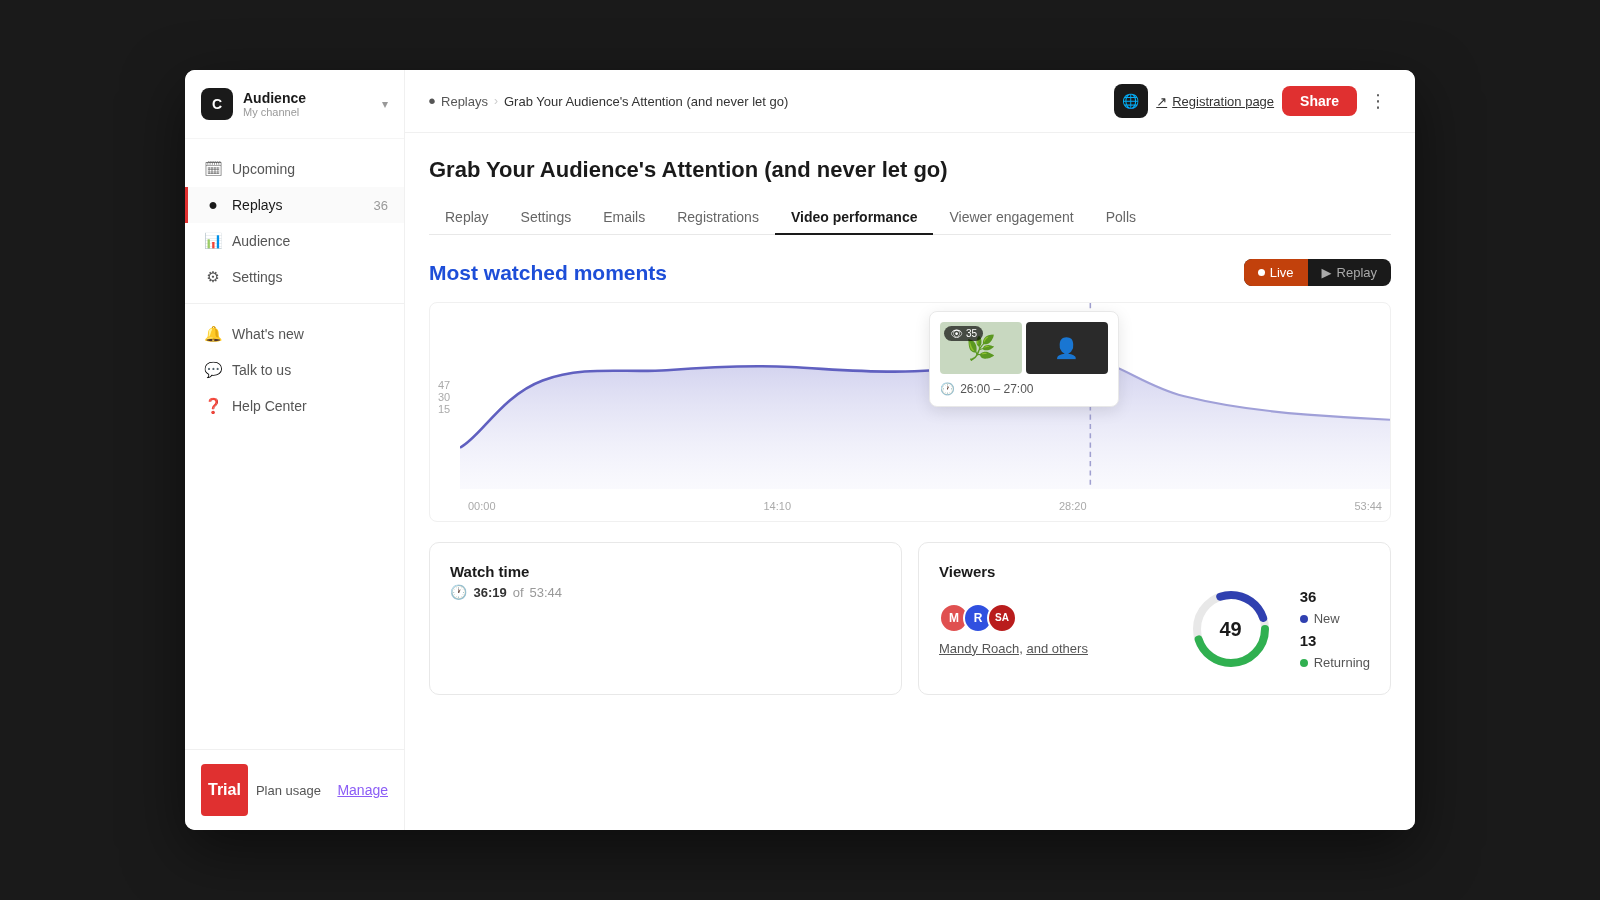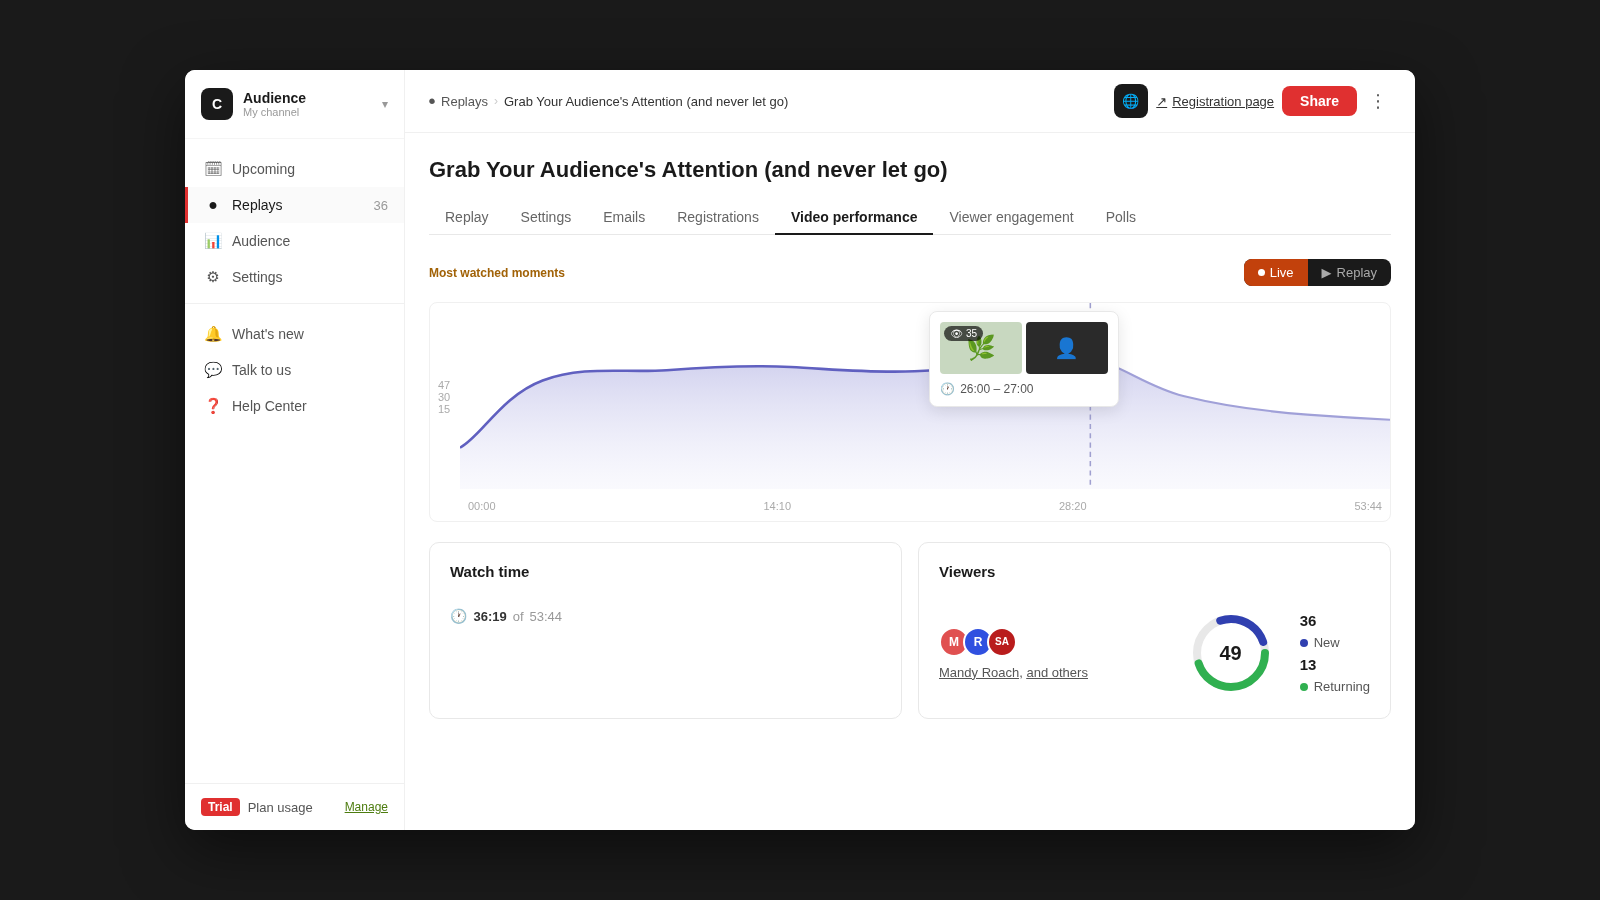--- a/index.html
+++ b/index.html
@@ -105,33 +105,33 @@
     .sidebar-footer {
       padding: 14px 16px;
       border-top: 1px solid #f0f0f0;
       display: flex;
       align-items: center;
       gap: 8px;
     }
     .trial-badge {
       background: #e03030;
       color: white;
-      font-size: 12px;
-      font-weight: 600;
-      padding: 2px 7px;
+      font-size: 16px;
+      font-weight: 600;
+      padding: 17px 7px;
       border-radius: 4px;
     }
     .plan-text {
       font-size: 13px;
       color: #555;
     }
     .manage-link {
       margin-left: auto;
-      font-size: 12px;
-      color: #4d7c0f;
+      font-size: 14px;
+      color: #8b5cf6;
       text-decoration: underline;
       cursor: pointer;
     }
     
     .main-content {
       flex: 1;
       display: flex;
       flex-direction: column;
       overflow: hidden;
       background: #fff;
@@ -243,23 +243,23 @@
     .chart-section {
       margin-bottom: 20px;
     }
     .chart-header {
       display: flex;
       align-items: center;
       justify-content: space-between;
       margin-bottom: 16px;
     }
     .chart-title {
-      font-size: 12px;
-      font-weight: 600;
-      color: #a16207;
+      font-size: 21px;
+      font-weight: 600;
+      color: #1d4ed8;
     }
     .chart-toggle {
       display: flex;
       background: #1a1a1a;
       border-radius: 8px;
       overflow: hidden;
       gap: 0;
     }
     .toggle-btn {
       padding: 6px 14px;
@@ -367,21 +367,21 @@
     .metric-card {
       flex: 1;
       border: 1px solid #e8e8e8;
       border-radius: 10px;
       padding: 20px;
     }
     .metric-card-title {
       font-size: 15px;
       font-weight: 600;
       color: #1a1a1a;
-      margin-bottom: 28px;
+      margin-bottom: 4px;
     }
     .metric-card-body {
       display: flex;
       align-items: center;
       gap: 16px;
     }
     .metric-info {
       flex: 1;
     }
     .metric-time {

